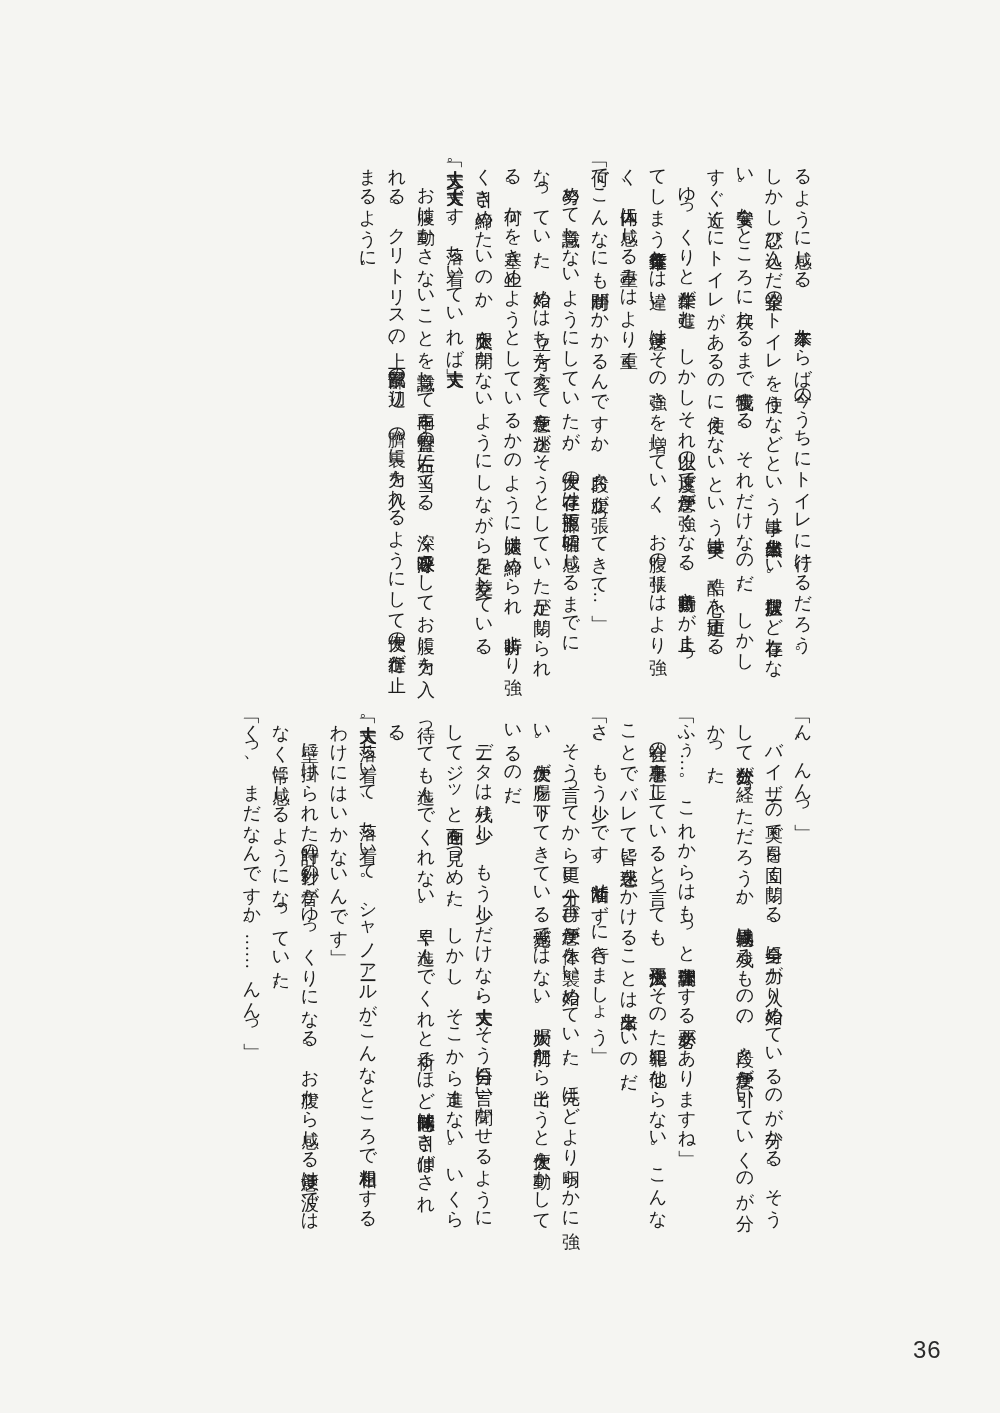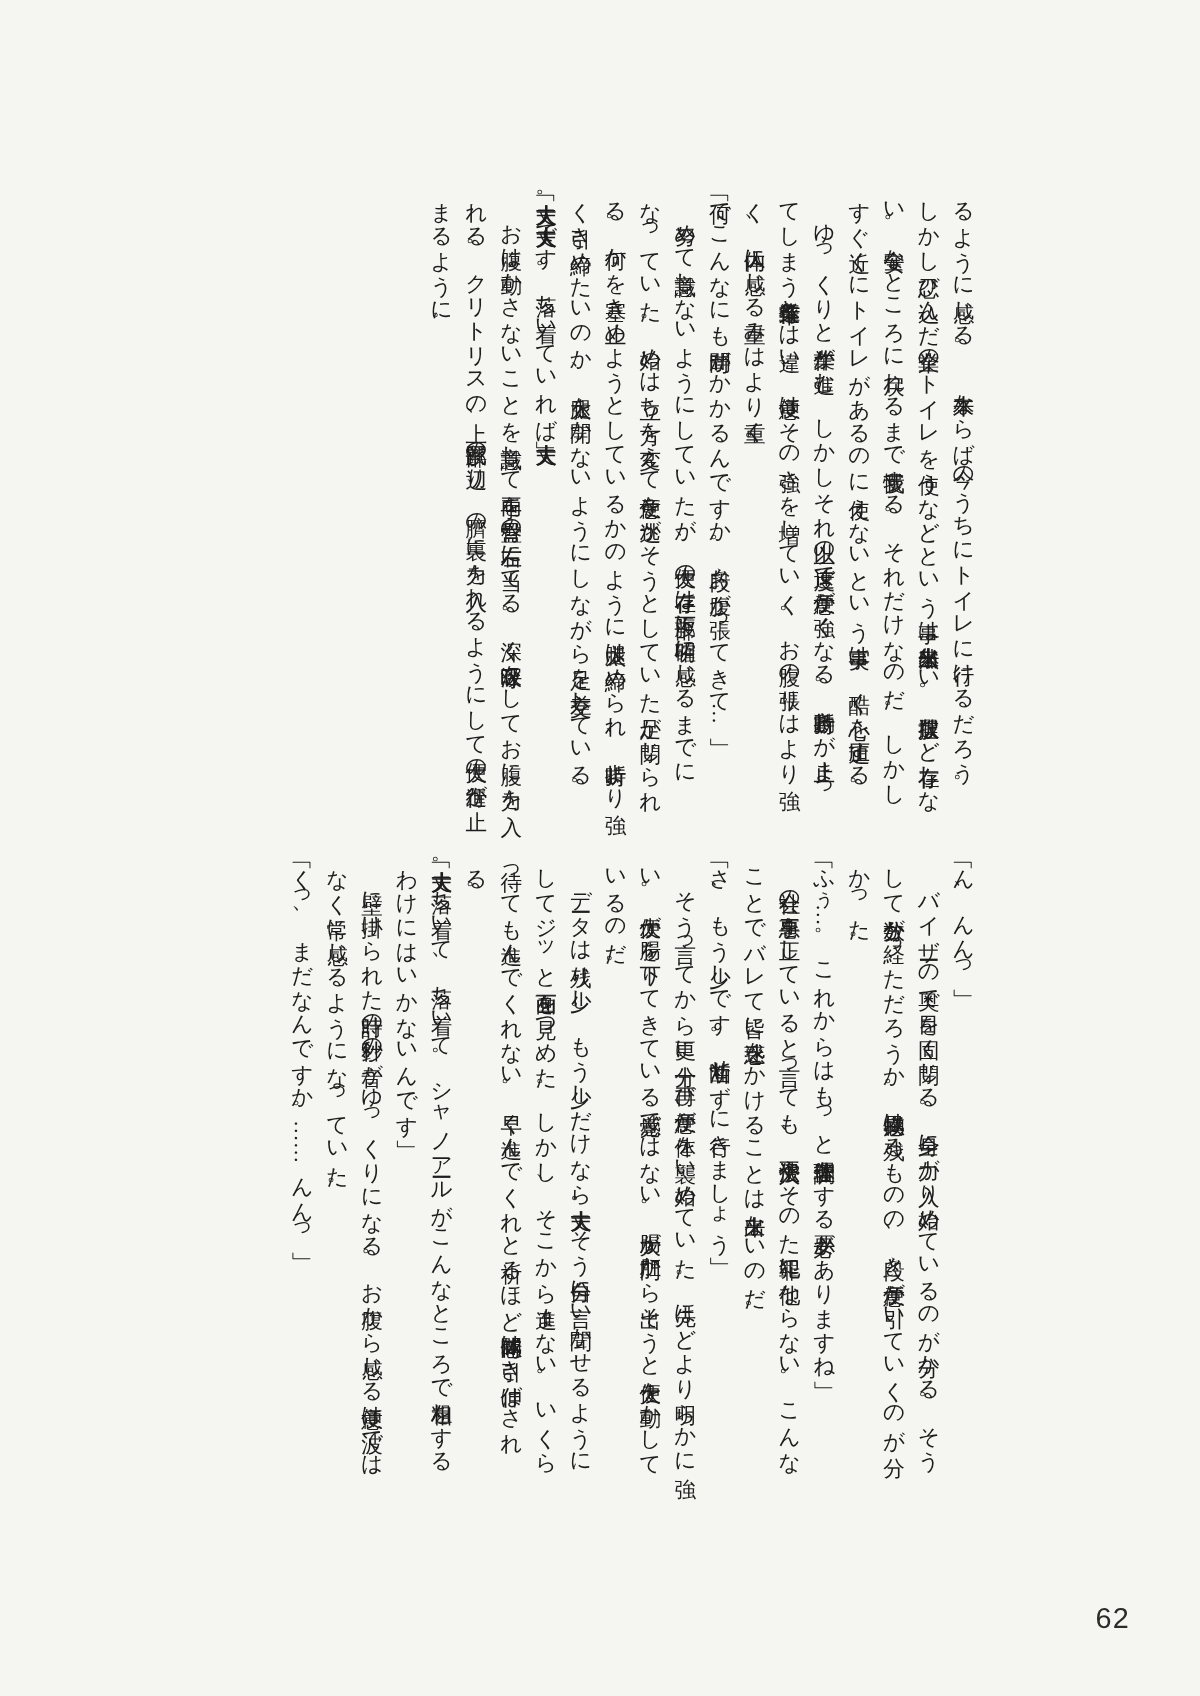--- a/index.html
+++ b/index.html
@@ -71,15 +71,15 @@
     <p>「ふぅ…。これからはもっと体調管理をする必要がありますね」</p>
     <p>　社会の悪事を正していると言っても、不法侵入やそのた犯罪に他ならない。こんなことでバレて皆に迷惑をかけることは出来ないのだ。</p>
     <p>「さ、もう少しです。油断せずに行きましょう」</p>
     <p>　そう言ってから更に十分。再び便意が体を襲い始めていた。先ほどより明らかに強い。大便が腸を下りてきている感覚ではない。大腸が肛門から出そうと大便を動かしているのだ。</p>
     <p>　データは残り少し。もう少しだけなら大丈夫。そう自分に言い聞かせるようにしてジッと画面を見つめた。しかし、そこから進まない。いくら待っても進んでくれない。早く進んでくれと祈るほど体感時間は引き伸ばされる。</p>
     <p>「大丈夫。落ち着いて、落ち着いて。シャノアールがこんなところで粗相をするわけにはいかないんです」</p>
     <p>　壁に掛けられた時計の秒針の音がゆっくりになる。お腹から感じる便意は波ではなく常に感じるようになっていた。</p>
     <p>「くっ、まだなんですか。……んんっ」</p>
   </div>
 
-  <div class="page-number">62</div>
+  <div class="page-number">36</div>
 
 </div>
 
 </body></html>

